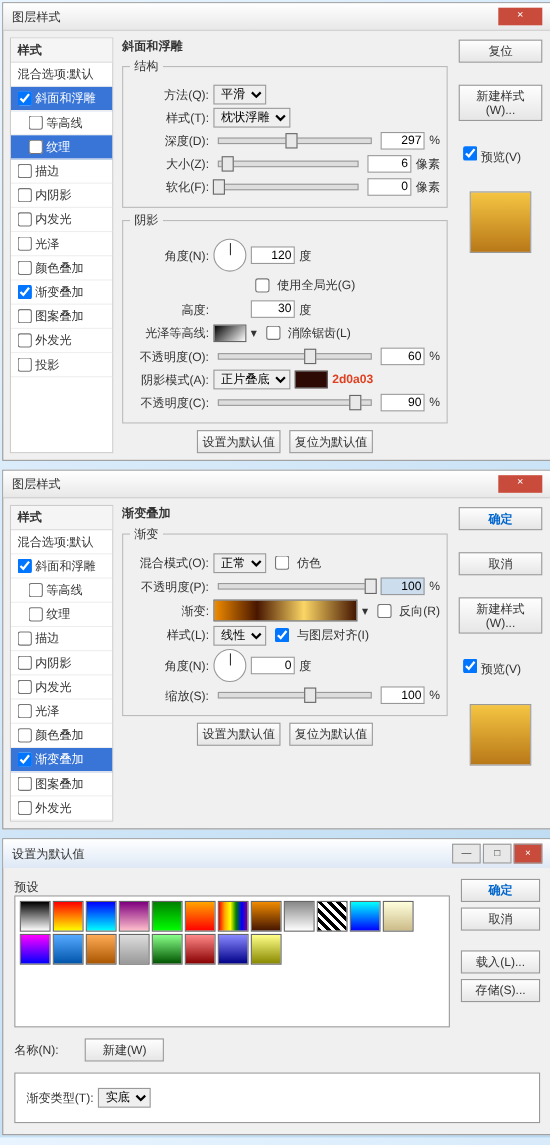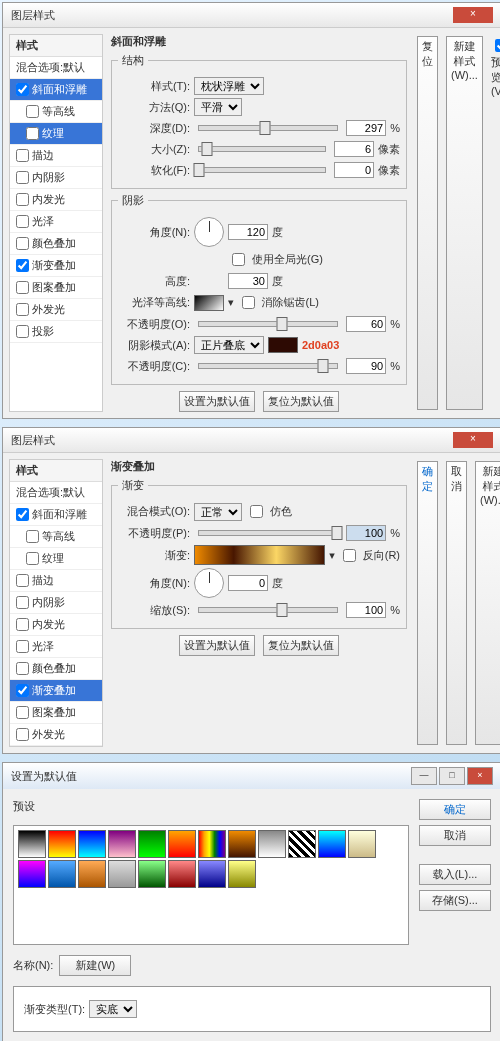--- a/index.html
+++ b/index.html
@@ -6,23 +6,23 @@
 .dialog{background:#f0f0f0;border:1px solid #999;margin-bottom:8px;position:relative}
 .titlebar{background:linear-gradient(#fff,#e8e8e8);border-bottom:1px solid #ccc;padding:4px 8px;display:flex;justify-content:space-between;align-items:center}
 .titlebar .close{background:#c94b3b;color:#fff;width:40px;height:16px;text-align:center;line-height:14px;font-size:10px}
 .body{display:flex;padding:6px}
 .left{width:92px;border:1px solid #ccc;background:#fff}
 .left-hdr{background:#f5f5f5;padding:3px 6px;border-bottom:1px solid #ddd;font-weight:bold}
 .left-row{padding:3px 4px 3px 6px;border-bottom:1px solid #eee;display:flex;align-items:center;gap:3px}
 .left-row.sel{background:#3875d7;color:#fff}
 .left-row input{margin:0}
 .center{flex:1;padding:0 8px}
-.right{width:76px;display:flex;flex-direction:row;gap:8px;padding:2px}
+.right{width:76px;display:flex;flex-direction:column;gap:20px;padding:2px}
 .btn{background:linear-gradient(#fefefe,#e6e6e6);border:1px solid #999;padding:2px 4px;text-align:center;cursor:pointer;font-size:11px}
-.btn.pri{color:#0066cc;font-weight:normal}
+.btn.pri{color:#0066cc;font-weight:bold}
 .swatch{width:54px;height:54px;margin:4px auto;border:1px solid #999;background:linear-gradient(#f5c542,#b87818)}
 fieldset{border:1px solid #bbb;margin:4px 0;padding:6px}
 legend{padding:0 4px}
 .row{display:flex;align-items:center;gap:4px;margin:3px 0;min-height:18px}
 .lbl{width:72px;text-align:right}
 select,input[type=text]{border:1px solid #999;padding:1px 2px;font-size:11px}
 input[type=text]{width:34px;text-align:right}
 .slider{flex:1;height:4px;background:#ddd;border:1px solid #999;position:relative;margin:0 4px}
 .thumb{position:absolute;width:9px;height:12px;background:#e8e8e8;border:1px solid #666;top:-5px;transform:translateX(-50%)}
 .dial{width:28px;height:28px;border:1px solid #999;border-radius:50%;background:#fff;position:relative;display:inline-block}
@@ -106,26 +106,26 @@
             <input type="checkbox" style="">
             <span>投影</span>
           </div>
         </div>
  </div>
  <div class="center">
   <div style="font-weight:bold">斜面和浮雕</div>
   <fieldset>
           <legend>结构</legend>
    <div class="row">
+            <span class="lbl">方法(Q):</span>
+            <select><option>平滑</option></select>
+          </div>
+   <div class="row">
             <span class="lbl">样式(T):</span>
             <select><option>枕状浮雕</option></select>
-          </div>
-   <div class="row">
-            <span class="lbl">方法(Q):</span>
-            <select><option>平滑</option></select>
           </div>
    <div class="row">
             <span class="lbl">深度(D):</span>
             <div class="slider">
               <div class="thumb" style="left:48%"></div>
             </div>
             <input type="text" value="297" style="">
             <span>%</span>
           </div>
    <div class="row">
@@ -284,20 +284,26 @@
             </div>
             <input type="text" style="background: rgb(204, 221, 238);" value="100">
             <span>%</span>
           </div>
    <div class="row">
             <span class="lbl">渐变:</span>
             <div class="gradbar" style="flex:1;background:linear-gradient(90deg,#f08b00,#481600 30%,#fbd665 63%,#441501)"></div>
             <span>▾</span>
             <input type="checkbox" style="">
             <span>反向(R)</span>
+          </div>
+   <div class="row">
+            <span class="lbl">样式(L):</span>
+            <select><option>线性</option></select>
+            <input type="checkbox" checked="" style="">
+            <span>与图层对齐(I)</span>
           </div>
    <div class="row">
             <span class="lbl">角度(N):</span>
             <span class="dial"></span>
             <input type="text" value="0" style="">
             <span>度</span>
           </div>
    <div class="row">
             <span class="lbl">缩放(S):</span>
             <div class="slider">
@@ -326,21 +332,21 @@
 <div class="ge-title">
  <span>设置为默认值</span>
  <div class="wbtns">
         <div class="wbtn">—</div>
         <div class="wbtn">□</div>
         <div class="wbtn x">×</div>
       </div>
 </div>
 <div class="ge-body">
  <div style="flex:1">
-  <div style="margin-bottom:11px">预设</div>
+  <div style="margin-bottom:0">预设</div>
   <div class="presets">
    <div class="pgrid" id="pgrid">
             <div class="pcell" style="background: linear-gradient(rgb(0, 0, 0), rgb(255, 255, 255));"></div>
             <div class="pcell" style="background: linear-gradient(red, yellow);"></div>
             <div class="pcell" style="background: linear-gradient(blue, cyan);"></div>
             <div class="pcell" style="background: linear-gradient(purple, pink);"></div>
             <div class="pcell" style="background: linear-gradient(green, lime);"></div>
             <div class="pcell" style="background: linear-gradient(orange, red);"></div>
             <div class="pcell" style="background: linear-gradient(90deg, red, orange, yellow, green, blue, purple);"></div>
             <div class="pcell" style="background: linear-gradient(rgb(240, 139, 0), rgb(68, 21, 1));"></div>
@@ -360,21 +366,21 @@
   </div>
  </div>
  <div class="ge-right">
   <div class="btn pri">确定</div>
   <div class="btn">取消</div>
   <div style="height:8px"></div>
   <div class="btn">载入(L)...</div>
   <div class="btn">存储(S)...</div>
  </div>
 </div>
-<div style="display:flex;align-items:center;gap:6px;padding:0 10px">
+<div style="display:flex;align-items:center;gap:24px;padding:0 10px">
  <span>名称(N):</span>
  <div class="btn" style="width:62px">新建(W)</div>
 </div>
 <div class="editarea">
  <div class="row">
         <span>渐变类型(T):</span>
         <select><option>实底</option></select>
       </div>
 
 </div>

